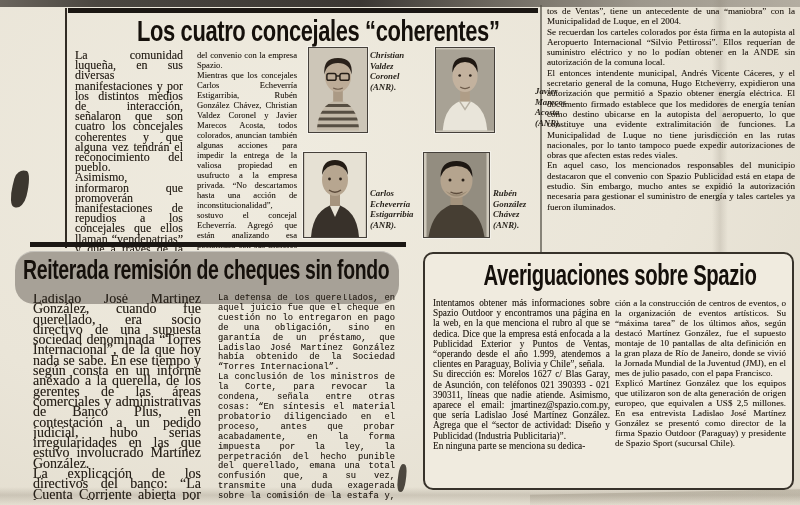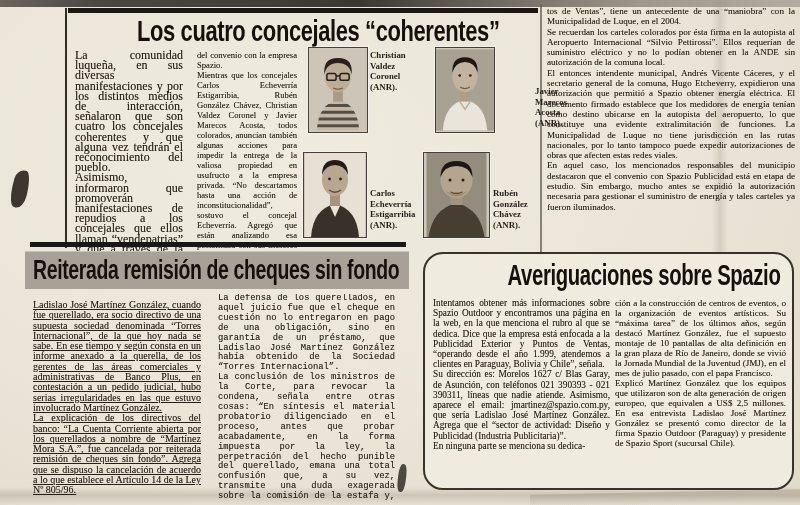--- a/index.html
+++ b/index.html
@@ -25,49 +25,49 @@
     border-radius:40%;transform:rotate(7deg);}
   
   .h1-rule{left:68px;top:8px;width:470px;height:5px;background:#1b1713;}
   .left-rule{left:65px;top:8px;width:2px;height:240px;background:#322c25;}
   .mid-rule{left:540px;top:5px;width:2px;height:248px;background:#5d584f;opacity:.7;}
   .ch-rule{left:30px;top:242px;width:376px;height:5px;background:#1b1713;}
   
   .headline{color:#15100b;font-family:"Liberation Sans",sans-serif;font-weight:700;white-space:nowrap;}
   .h1wrap{left:70px;top:14px;width:468px;height:34px;text-align:right;}
   .h1wrap .headline{display:inline-block;font-size:30px;letter-spacing:-.5px;transform:scaleX(.73);transform-origin:center;}
-  .ch-bar{left:25px;top:251px;width:384px;height:38px;background:#a7a197;
-    box-shadow:inset 0 1px 0 rgba(255,255,255,.35);}
+  .ch-bar{left:15px;top:251px;width:384px;height:53px;background:#a7a197;
+    box-shadow:inset 0 1px 0 rgba(255,255,255,.35);border-radius:19px;}
   .ch-bar .headline{display:inline-block;font-size:27px;margin:4px 0 0 8px;letter-spacing:-.5px;
     transform:scaleX(.72);transform-origin:left center;}
   .sp-h3wrap{text-align:center;margin-top:5px;height:34px;}
   .sp-h3wrap .headline{display:inline-block;font-size:29px;letter-spacing:-.5px;transform:scaleX(.70);transform-origin:center;}
   
   .col{overflow:hidden;text-align:justify;text-shadow:0 0 .4px rgba(70,58,45,.45);}
   .col p{margin:0;}
   .t-col1{left:75px;top:50px;width:108px;height:202px;font-size:12px;line-height:10.2px;}
   .t-col2{left:197px;top:50px;width:100px;height:204px;font-size:8.6px;line-height:10px;}
   .r-art{left:547px;top:6px;width:248px;height:248px;font-size:9.1px;line-height:10.3px;}
-  .ch-col1{left:33px;top:300px;width:168px;height:206px;font-size:10px;line-height:10.3px;text-decoration:underline;}
+  .ch-col1{left:33px;top:294px;width:168px;height:206px;font-size:14px;line-height:10.3px;}
   .ch-col2{left:218px;top:294px;width:177px;height:206px;font-size:8.8px;line-height:9.9px;font-family:Liberation Mono, monospace;}
   
   .photo{border:1px solid #45403a;background:#cfc9bc;box-shadow:0 0 0 1px rgba(255,255,255,.4);}
   .photo svg{display:block;width:100%;height:100%;}
-  .caption{font-weight:700;font-size:8.8px;line-height:10.5px;color:#241f18;}
+  .caption{font-style:italic;font-weight:700;font-size:8.8px;line-height:10.5px;color:#241f18;}
   .p1{left:308px;top:47px;width:58px;height:84px;}
   .p2{left:435px;top:47px;width:58px;height:84px;}
   .p3{left:303px;top:152px;width:62px;height:84px;}
   .p4{left:423px;top:152px;width:65px;height:84px;}
   .c1{left:370px;top:50px;width:48px;}
   .c2{left:497px;top:86px;width:40px;padding-left:38px;}
   .c3{left:370px;top:188px;width:52px;}
   .c4{left:493px;top:188px;width:44px;}
   
   .sp-box{left:423px;top:252px;width:371px;height:238px;box-sizing:border-box;
-    border:2.5px solid #37322a;border-radius:20px;background:#f0ebdf;padding-left:24px;}
+    border:2.5px solid #37322a;border-radius:10px;background:#f0ebdf;}
   .sp-col1{left:8px;top:44px;width:177px;height:182px;font-size:9.3px;line-height:10.2px;}
   .sp-col2{left:190px;top:44px;width:171px;height:182px;font-size:9.1px;line-height:10px;}
 </style>
 </head>
 <body>
 
 <div id="scan">
 
   <div class="abs top-edge"></div>
   <div class="abs right-fold"></div>

